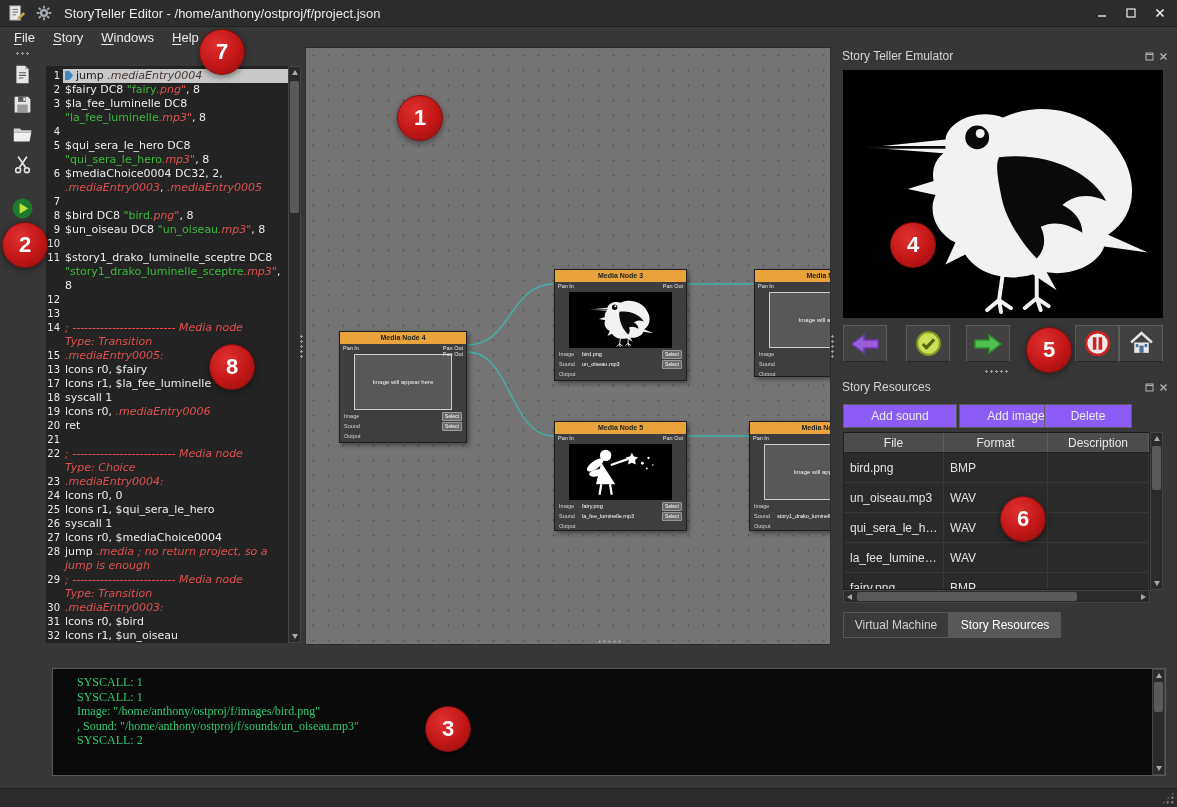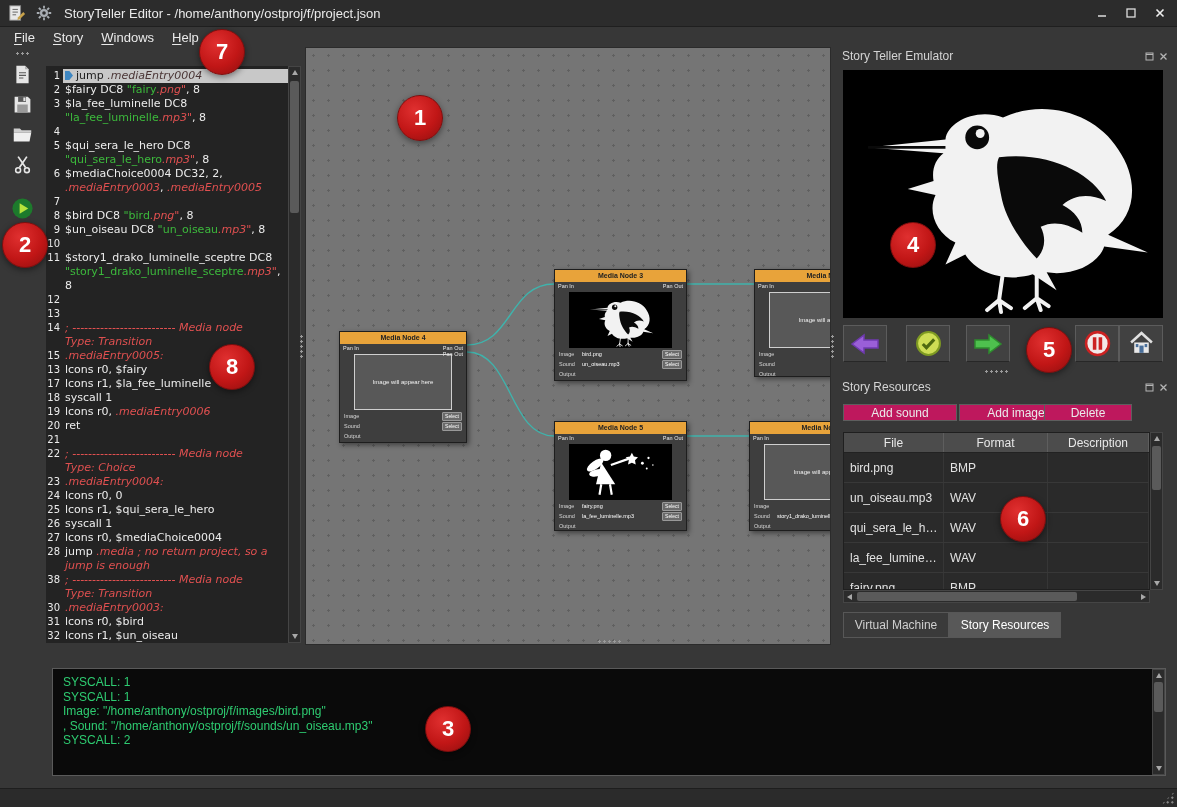--- a/index.html
+++ b/index.html
@@ -63,34 +63,34 @@
   .gimg{margin:1px 14px;height:56px;background:#000;display:flex;align-items:center;justify-content:center;overflow:hidden;}
   .gimg.ph{background:#585858;border:1px solid #cfcfcf;color:#f2f2f2;font-size:6px;text-align:center;}
   .grow{display:flex;align-items:center;height:10px;font-size:5.5px;color:#d8d8d8;padding:0 4px;gap:3px;}
   .grow .glabel{width:20px;flex:none;}
   .grow .gval{flex:1;overflow:hidden;white-space:nowrap;color:#fff;}
   .gchip{flex:none;background:#6a6a6a;border:1px solid #999;color:#fff;font-size:5px;padding:0 2px;border-radius:1px;line-height:7px;}
 
   
   .emu-img{position:absolute;left:843px;top:70px;width:320px;height:248px;background:#000;}
   .emu-btn{position:absolute;top:325px;width:44px;height:37px;background:#414141;border:1px solid #5c5c5c;border-bottom-color:#272727;display:flex;align-items:center;justify-content:center;}
-  .res-btn{position:absolute;top:404px;height:17px;background:#be185d;border:1px solid #5e5e5e;color:#eaeaea;font-size:12px;display:flex;align-items:center;justify-content:center;}
+  .res-btn{position:absolute;top:404px;height:24px;background:#8b5cf6;border:1px solid #5e5e5e;color:#eaeaea;font-size:12px;display:flex;align-items:center;justify-content:center;}
   .res-table{position:absolute;left:843px;top:432px;width:307px;height:158px;background:#262626;overflow:hidden;font-size:12px;border:1px solid #1f1f1f;}
   .thead{display:flex;height:20px;background:#4c4c4c;border-bottom:1px solid #222;}
   .th{display:flex;align-items:center;justify-content:center;color:#e8e8e8;border-right:1px solid #5e5e5e;}
   .tr{display:flex;height:30px;border-bottom:1px solid #383838;background:#2a2a2a;}
   .td{display:flex;align-items:center;padding:0 6px;border-right:1px solid #363636;color:#e2e2e2;overflow:hidden;white-space:nowrap;}
   .c0{width:100px;flex:none;}
   .c1{width:104px;flex:none;}
   .c2{flex:1;}
   .tab{position:absolute;top:612px;height:26px;font-size:12px;display:flex;align-items:center;justify-content:center;border:1px solid #575757;background:#3a3a3a;color:#cfcfcf;}
   .tab.active{background:#585858;color:#fff;}
 
   
-  .logs-console{position:absolute;left:52px;top:668px;width:1114px;height:108px;background:#0a0a0a;border:1px solid #5a5a5a;font-family:Liberation Sans, sans-serif;font-size:12px;overflow:hidden;padding:6px 10px;}
+  .logs-console{position:absolute;left:52px;top:668px;width:1114px;height:108px;background:#0a0a0a;border:1px solid #5a5a5a;font-family:Liberation Serif, serif;font-size:12px;overflow:hidden;padding:6px 24px;}
   .log-line{height:14.5px;line-height:14.5px;white-space:pre;}
 
   
   .statusbar{position:absolute;left:0;bottom:0;right:0;height:19px;background:#2b2b2b;border-top:1px solid #1e1e1e;}
   .grip{position:absolute;right:2px;bottom:2px;width:14px;height:14px;background-image:radial-gradient(#8f8f8f 1px,transparent 1.2px);background-size:4.5px 4.5px;clip-path:polygon(100% 0,100% 100%,0 100%);}
   .hdots{width:26px;height:6px;background-image:radial-gradient(#9a9a9a 1px,transparent 1.2px);background-size:5px 5px;}
   .vdots{width:6px;height:26px;background-image:radial-gradient(#9a9a9a 1px,transparent 1.2px);background-size:5px 5px;}
   .handle{position:absolute;}
   .ann{position:absolute;width:46px;height:46px;margin:-23px 0 0 -23px;border-radius:50%;background:radial-gradient(circle at 38% 32%,#e03030 0%,#c11616 55%,#8e0f0f 100%);border:1px solid #7d0e0e;color:#fff;font-size:22px;font-weight:bold;display:flex;align-items:center;justify-content:center;z-index:99;box-shadow:0 2px 6px rgba(0,0,0,.45);}
 </style>
@@ -212,21 +212,21 @@
         <div class="crow"><span class="gut">21</span><span class="ctext"></span></div>
         <div class="crow"><span class="gut">22</span><span class="ctext"><span class="r">; -------------------------- Media node</span></span></div>
         <div class="crow"><span class="gut"></span><span class="ctext"><span class="r">Type: Choice</span></span></div>
         <div class="crow"><span class="gut">23</span><span class="ctext"><span class="r">.mediaEntry0004:</span></span></div>
         <div class="crow"><span class="gut">24</span><span class="ctext"><span>lcons r0, 0</span></span></div>
         <div class="crow"><span class="gut">25</span><span class="ctext"><span>lcons r1, $qui_sera_le_hero</span></span></div>
         <div class="crow"><span class="gut">26</span><span class="ctext"><span>syscall 1</span></span></div>
         <div class="crow"><span class="gut">27</span><span class="ctext"><span>lcons r0, $mediaChoice0004</span></span></div>
         <div class="crow"><span class="gut">28</span><span class="ctext"><span class="k">jump</span><span> </span><span class="r">.media</span><span class="r"> ; no return project, so a</span></span></div>
         <div class="crow"><span class="gut"></span><span class="ctext"><span class="r">jump is enough</span></span></div>
-        <div class="crow"><span class="gut">38</span><span class="ctext"><span class="r">; -------------------------- Media node</span></span></div>
+        <div class="crow"><span class="gut">29</span><span class="ctext"><span class="r">; -------------------------- Media node</span></span></div>
         <div class="crow"><span class="gut"></span><span class="ctext"><span class="r">Type: Transition</span></span></div>
         <div class="crow"><span class="gut">30</span><span class="ctext"><span class="r">.mediaEntry0003:</span></span></div>
         <div class="crow"><span class="gut">31</span><span class="ctext"><span>lcons r0, $bird</span></span></div>
         <div class="crow"><span class="gut">32</span><span class="ctext"><span>lcons r1, $un_oiseau</span></span></div>
       </div>
   </div>
   <div class="vscroll" style="left:288px;top:66px;height:577px;">
     <span class="sarrow" style="top:0;left:0;">
         <span class="tri-up"></span>
       </span>

